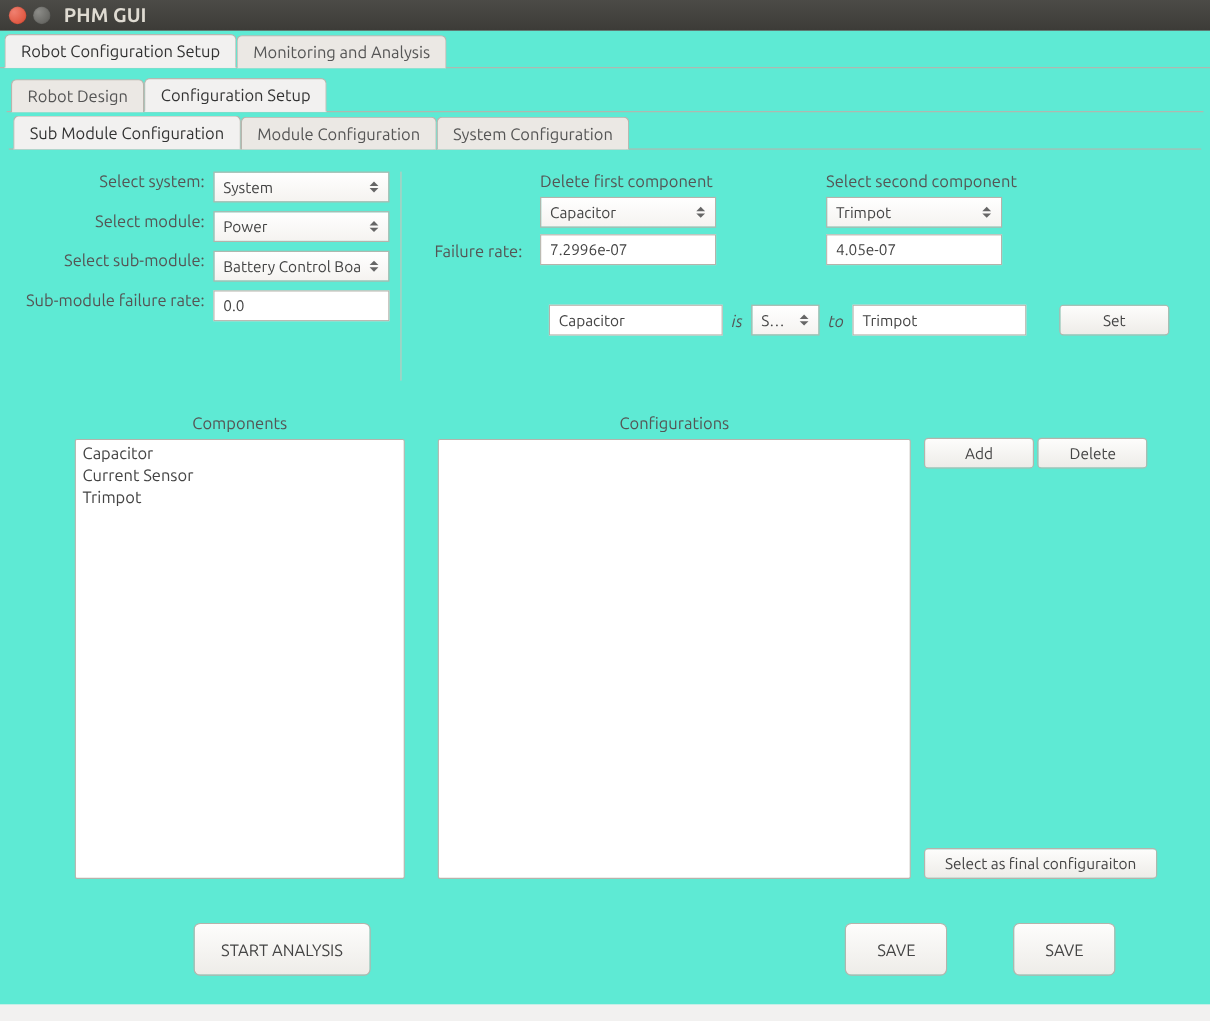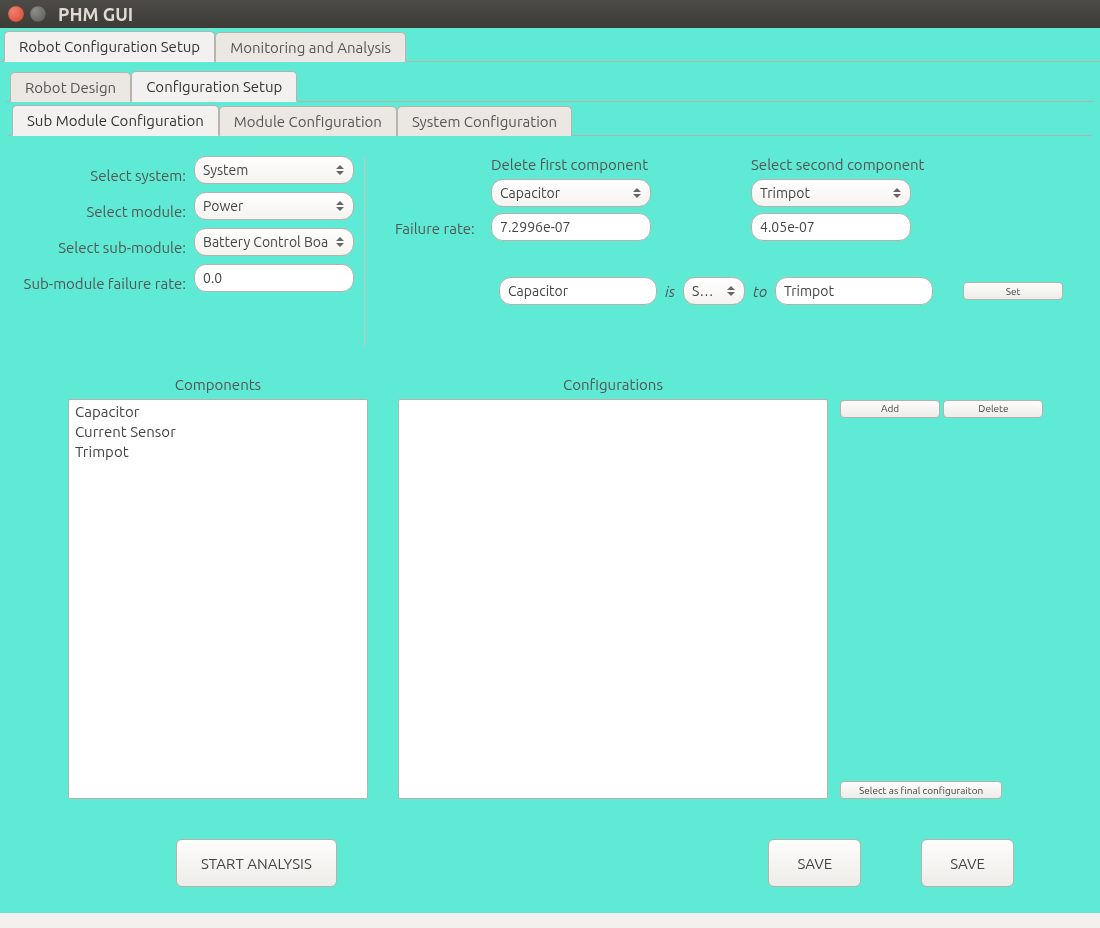--- a/index.html
+++ b/index.html
@@ -94,35 +94,35 @@
     min-height: 190px;
   }
   .right-col {
     flex: 1;
     padding-left: 24px;
     padding-right: 30px;
   }
 
   .form-row {
     display: flex;
-    align-items: flex-end;
+    align-items: flex-start;
     margin-bottom: 8px;
   }
   .form-row .lbl {
     width: 176px;
     text-align: right;
     padding-right: 8px;
     color: #555;
   }
   .form-row .ctrl { flex: 0 0 160px; }
 
   .combo, .textfield {
     height: 28px;
     border: 1px solid #b6b3ab;
-    border-radius: 12px;
+    border-radius: 0;
     background: linear-gradient(to bottom, #ffffff, #f5f3f0);
     padding: 0 8px;
     font-size: 14px;
     color: #444;
     width: 100%;
     display: flex;
     align-items: center;
     justify-content: space-between;
     gap: 6px;
     cursor: pointer;
@@ -161,27 +161,27 @@
 
   .rel-row {
     margin-top: 36px;
     display: flex;
     align-items: center;
     gap: 8px;
     flex-wrap: nowrap;
   }
   .rel-row .ital { font-style: italic; color: #555; }
   .btn {
-    height: 18px;
+    height: 28px;
     min-width: 80px;
     border: 1px solid #b6b3ab;
     border-radius: 4px;
     background: linear-gradient(to bottom, #fdfdfc, #eeece8);
     color: #444;
-    font-size: 10px;
+    font-size: 14px;
     cursor: pointer;
     display: inline-flex;
     align-items: center;
     justify-content: center;
     padding: 0 16px;
   }
 
   .lists-row {
     display: flex;
     margin-top: 30px;

